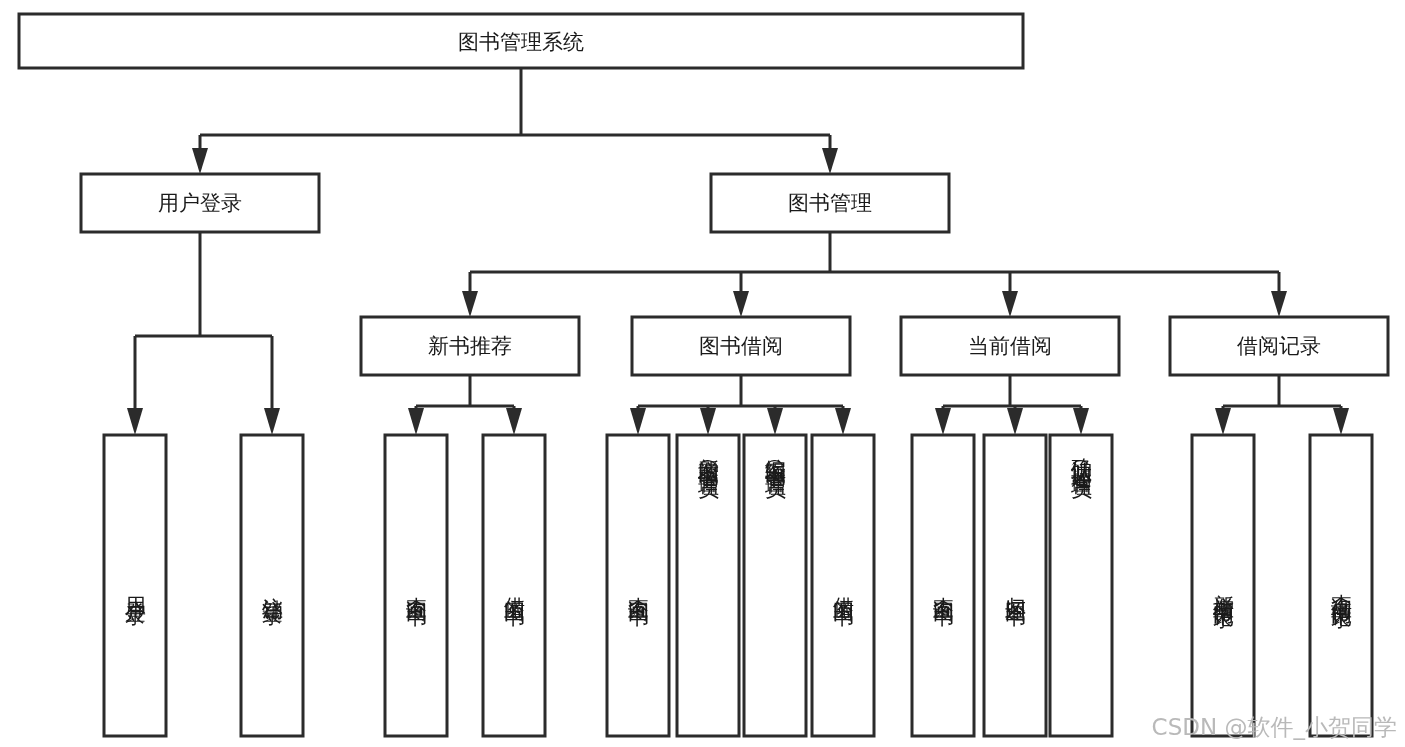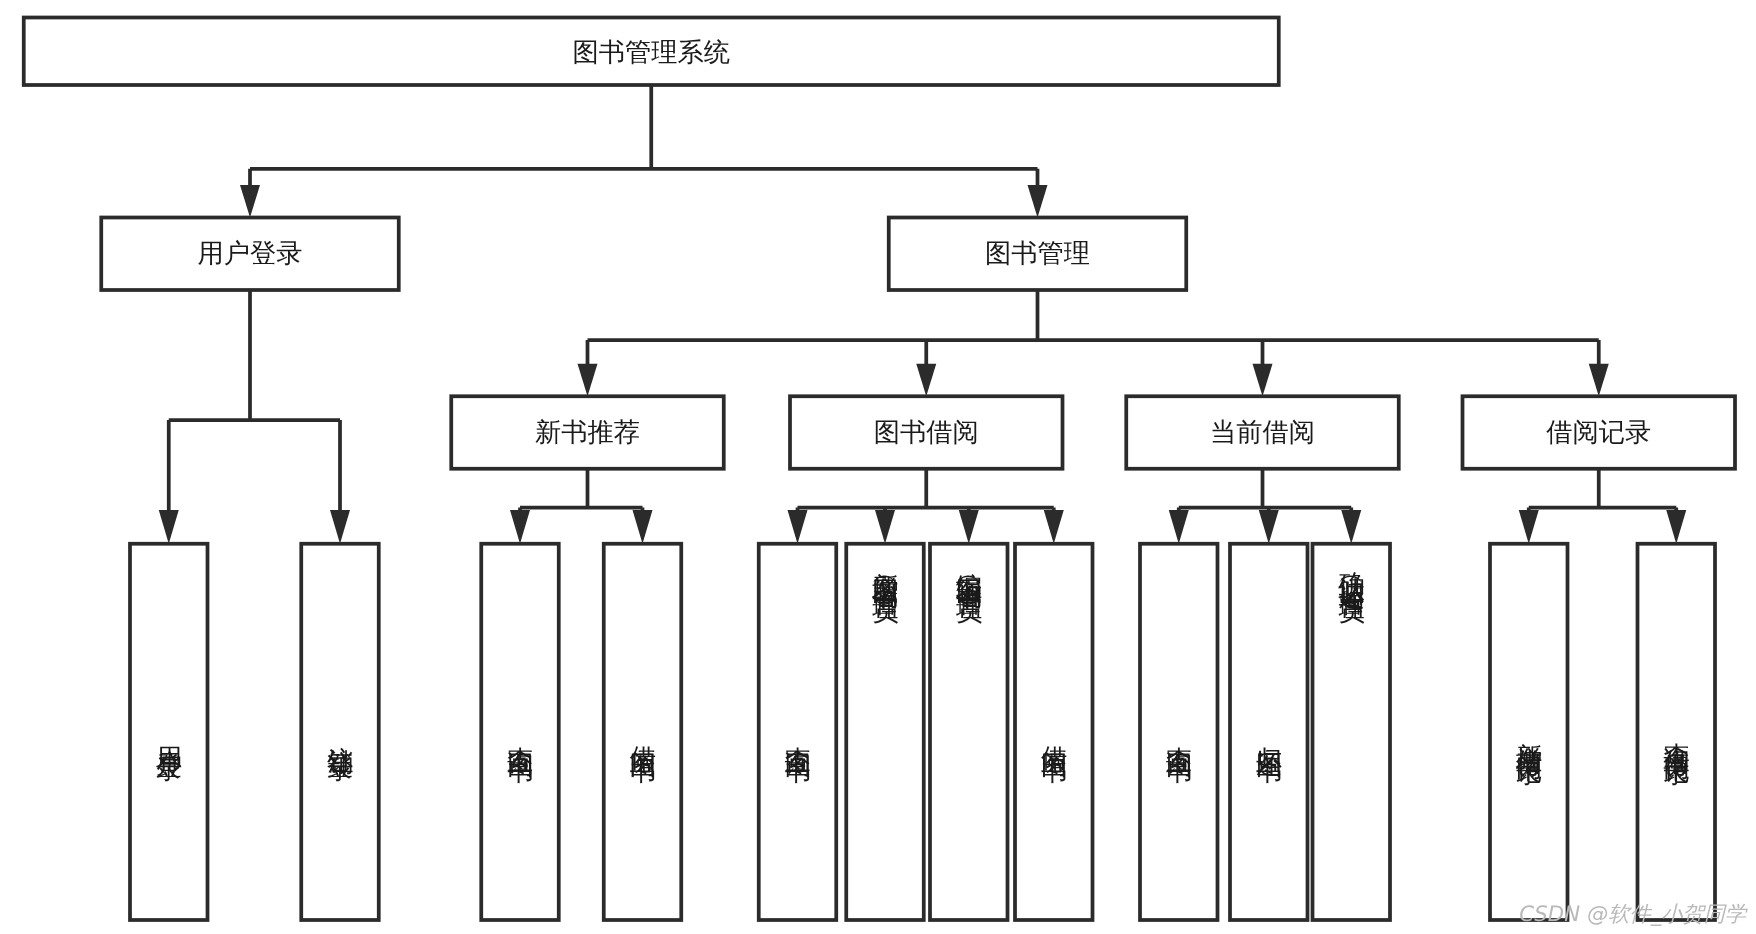--- a/index.html
+++ b/index.html
@@ -63,24 +63,23 @@
     align-items: center;
     justify-content: flex-start;
     white-space: nowrap;
     pointer-events: none;
   }
   .watermark {
     position: absolute;
     right: 8px;
     bottom: 4px;
     font-family: "DejaVu Sans", "Liberation Sans", sans-serif;
-    font-size: 17px;
+    font-size: 23px;
     color: #b9b9b9;
     white-space: nowrap;
-    font-style: italic;
   }
 </style>
 </head>
 <body>
 
 <div id="diagram-root">
 
   <svg class="flow" viewBox="0 0 1405 747">
 
     <g>

